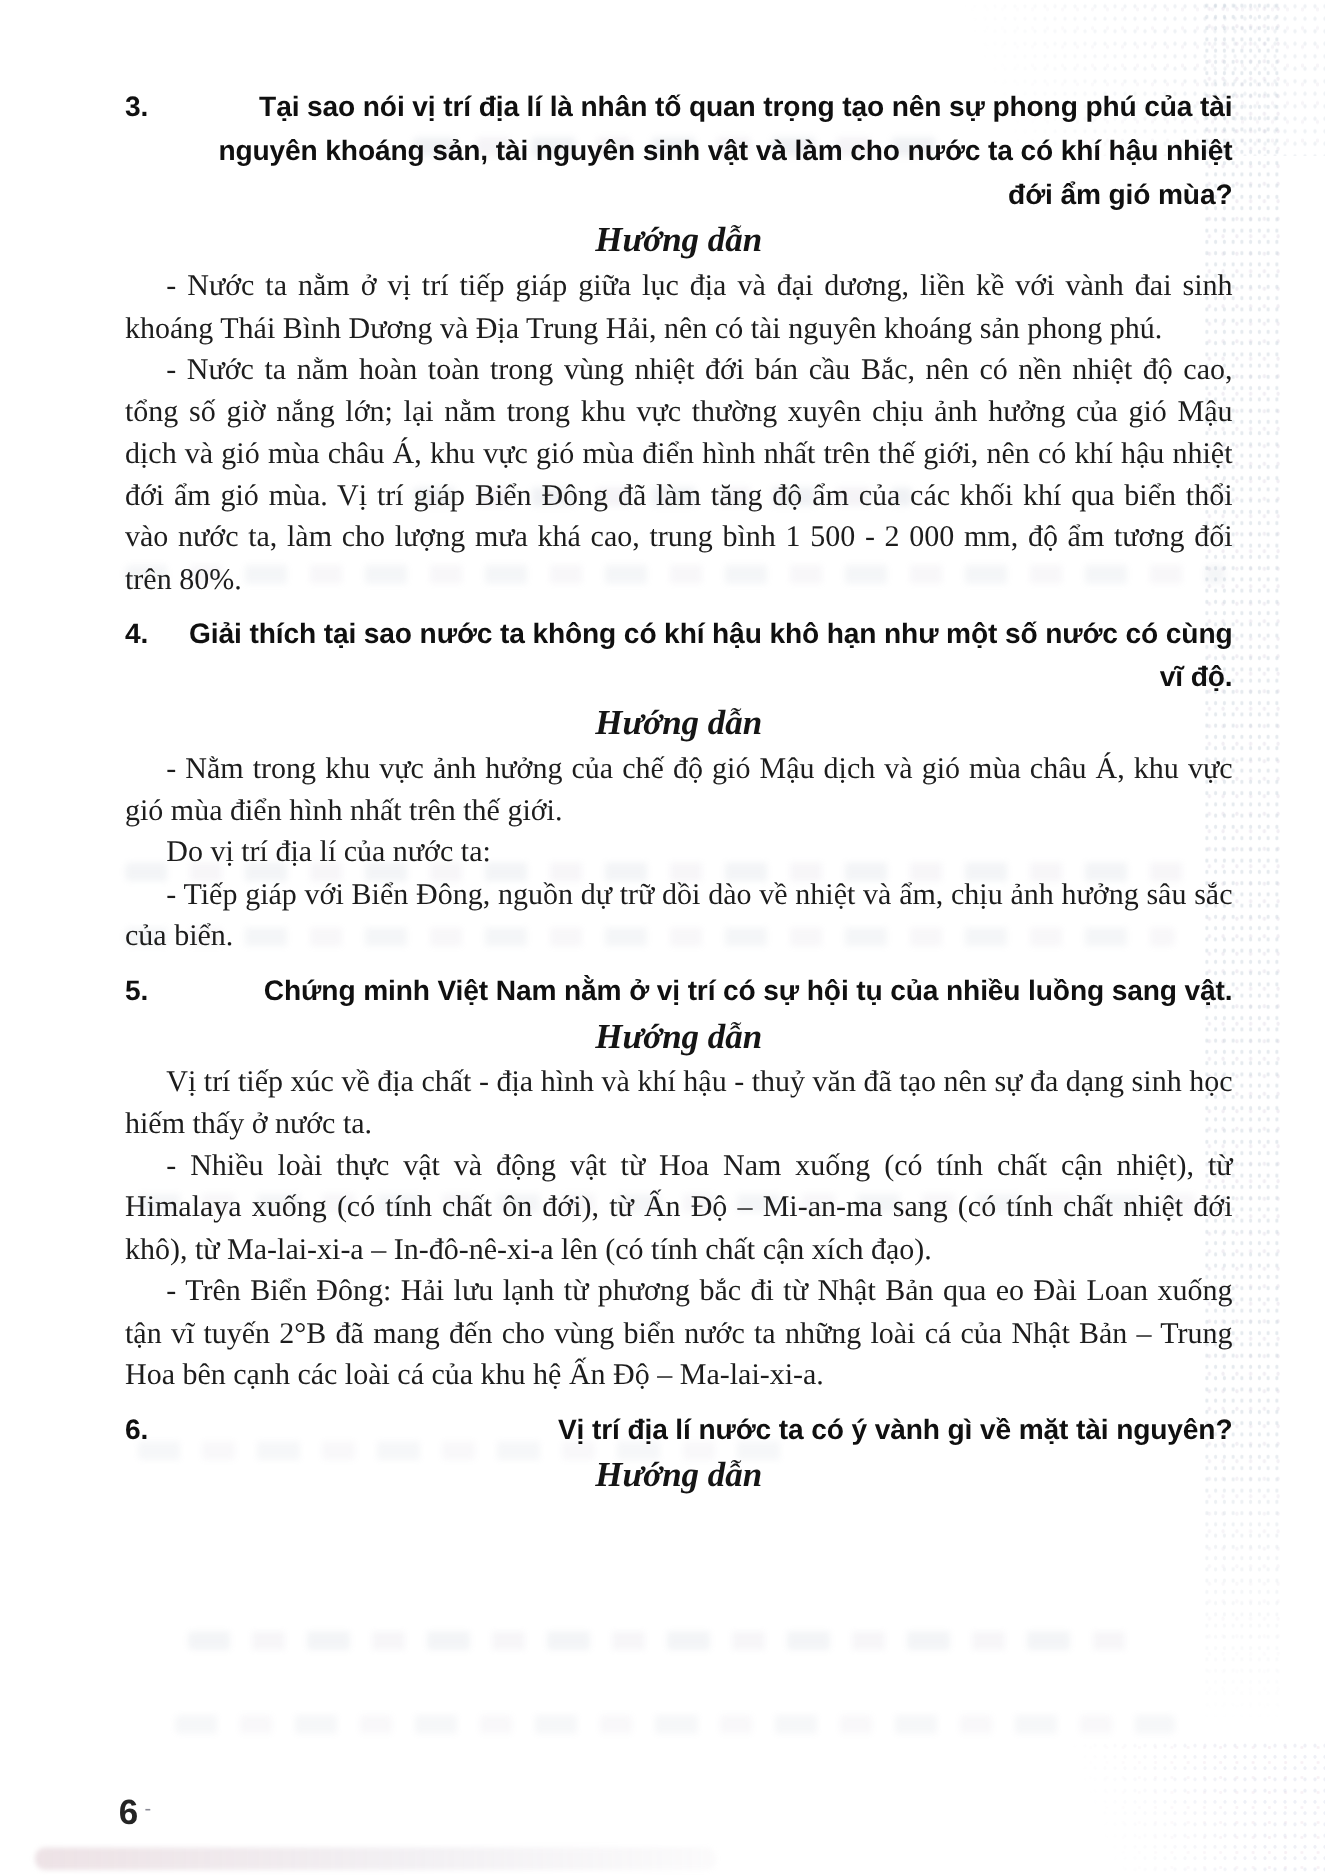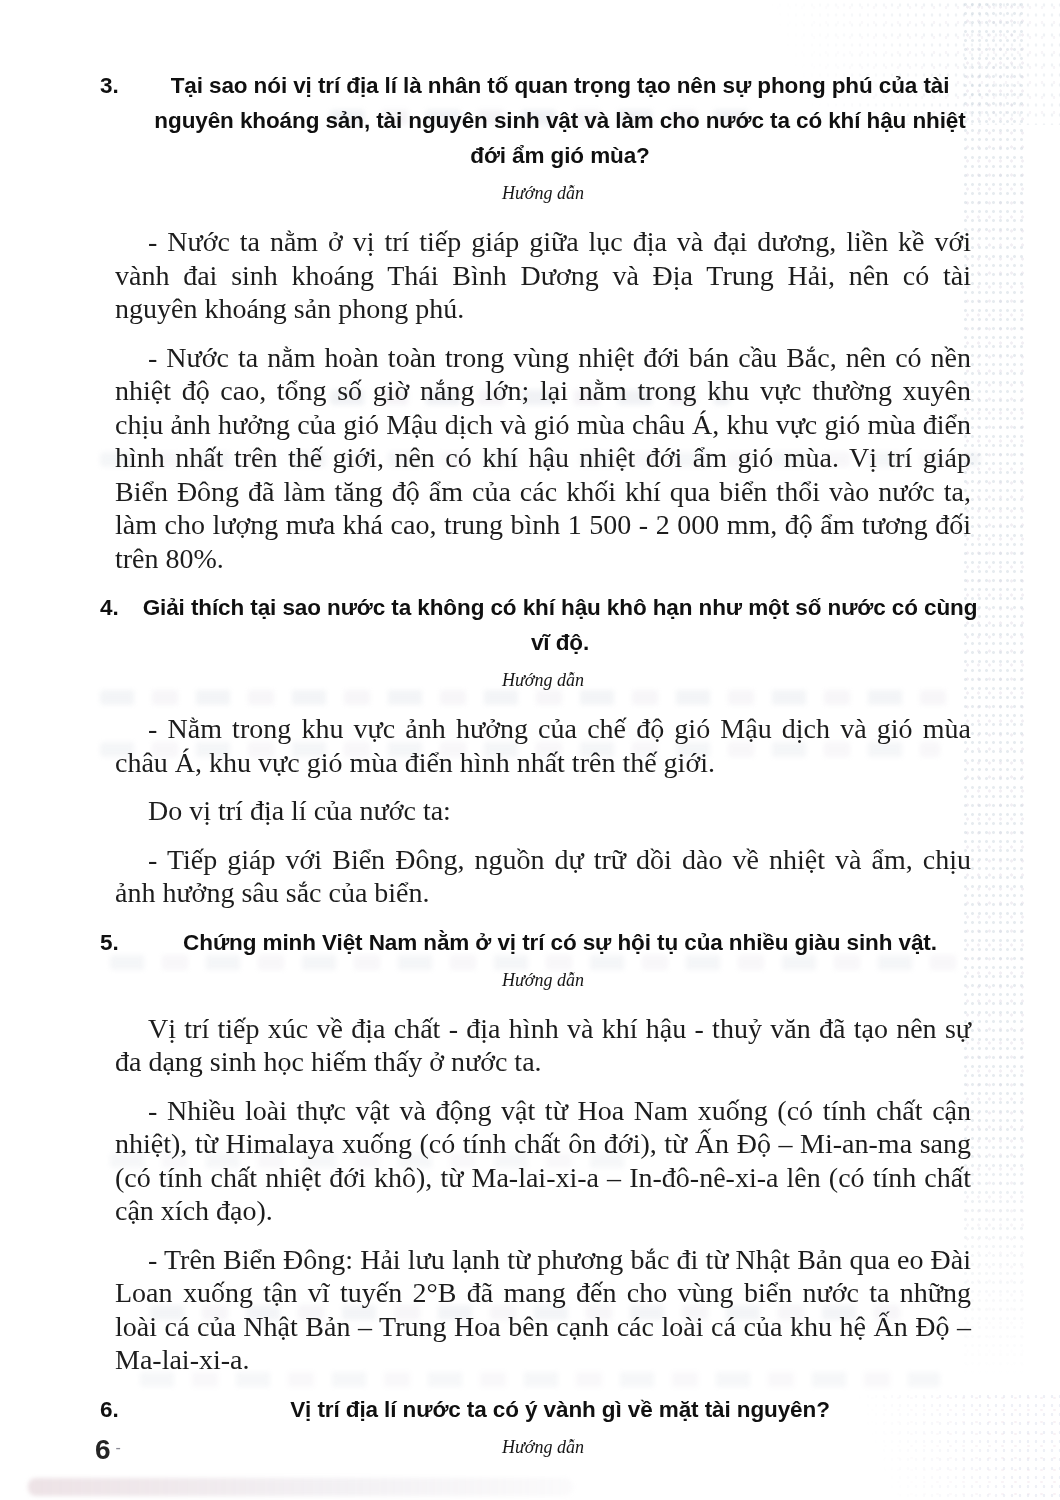--- a/index.html
+++ b/index.html
@@ -64,30 +64,30 @@
   }
   .question {
     display: flex; align-items: flex-start;
     font-family: "Liberation Sans", sans-serif;
     font-weight: 700; color: #101010;
     font-size: 22.5px; line-height: 35px;
     letter-spacing: -0.1px;
     margin: 8px 0 2px 0;
   }
   .q-num { flex: 0 0 34px; }
-  .q-text { flex: 1 1 auto; text-align: center; }
+  .q-text { flex: 1 1 auto; text-align: right; }
   .guide {
     font-family: "Liberation Serif", serif;
-    font-style: italic; font-weight: 400;
-    font-size: 18px; line-height: 34px;
+    font-style: italic; font-weight: 700;
+    font-size: 28px; line-height: 34px;
     text-align: center; color: #151515;
     margin: 3px 0 3px 0;
   }
   p.body {
-    margin: 15px; font-size: 28px; line-height: 33.5px;
+    margin: 0; font-size: 24px; line-height: 33.5px;
     text-align: justify; text-indent: 33px;
     color: #1d1d1d;
   }
   .page-number-row {
     position: absolute; left: 95px; top: 1434px;
     font-family: "Liberation Sans", sans-serif;
     font-size: 28px; font-weight: 600; color: #242424;
     display: flex; align-items: center; gap: 5px;
   }
   .page-number-dash {
@@ -133,21 +133,21 @@
       </div>
       <div class="guide">Hướng dẫn</div>
       <p class="body">- Nằm trong khu vực ảnh hưởng của chế độ gió Mậu dịch và gió mùa châu Á, khu vực gió mùa điển hình nhất trên thế giới.</p>
       <p class="body">Do vị trí địa lí của nước ta:</p>
       <p class="body">- Tiếp giáp với Biển Đông, nguồn dự trữ dồi dào về nhiệt và ẩm, chịu ảnh hưởng sâu sắc của biển.</p>
     </section>
 
     <section>
       <div class="question">
         <span class="q-num">5.</span>
-        <span class="q-text">Chứng minh Việt Nam nằm ở vị trí có sự hội tụ của nhiều giàu sinh vật.</span>
+        <span class="q-text">Chứng minh Việt Nam nằm ở vị trí có sự hội tụ của nhiều luồng sang vật.</span>
       </div>
       <div class="guide">Hướng dẫn</div>
       <p class="body">Vị trí tiếp xúc về địa chất - địa hình và khí hậu - thuỷ văn đã tạo nên sự đa dạng sinh học hiếm thấy ở nước ta.</p>
       <p class="body">- Nhiều loài thực vật và động vật từ Hoa Nam xuống (có tính chất cận nhiệt), từ Himalaya xuống (có tính chất ôn đới), từ Ấn Độ – Mi-an-ma sang (có tính chất nhiệt đới khô), từ Ma-lai-xi-a – In-đô-nê-xi-a lên (có tính chất cận xích đạo).</p>
       <p class="body">- Trên Biển Đông: Hải lưu lạnh từ phương bắc đi từ Nhật Bản qua eo Đài Loan xuống tận vĩ tuyến 2°B đã mang đến cho vùng biển nước ta những loài cá của Nhật Bản – Trung Hoa bên cạnh các loài cá của khu hệ Ấn Độ – Ma-lai-xi-a.</p>
     </section>
 
     <section>
       <div class="question">
         <span class="q-num">6.</span>

